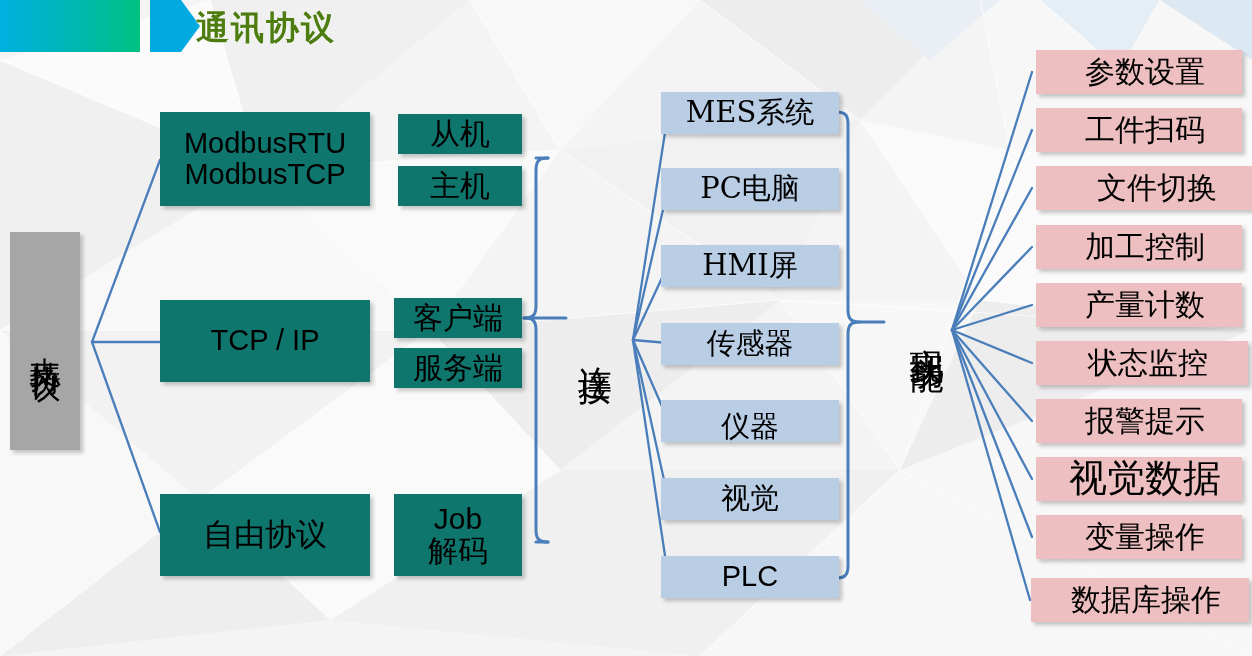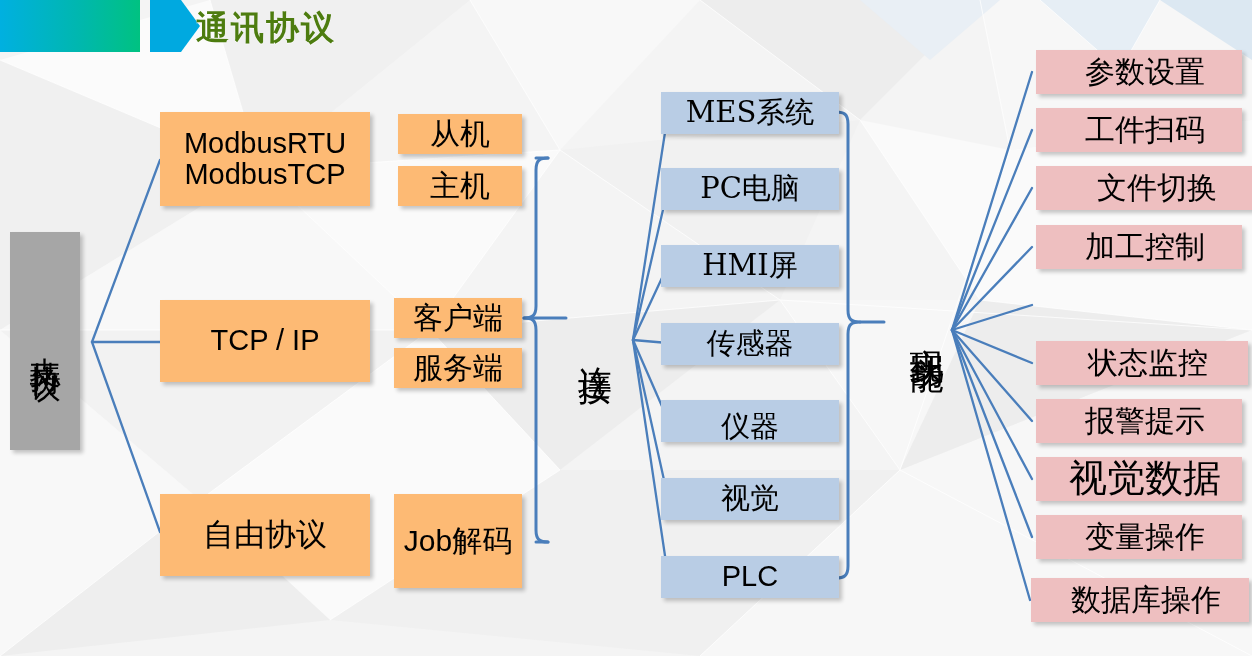--- a/index.html
+++ b/index.html
@@ -28,21 +28,21 @@
     font-family:"DejaVu Sans","Liberation Sans",sans-serif;
     text-shadow:0 1px 0 rgba(255,255,255,.6);}
 
   
   .node{position:absolute;box-sizing:border-box;display:flex;align-items:center;
         justify-content:center;text-align:center;color:#000;
         box-shadow:3px 3px 4px rgba(0,0,0,.22);line-height:1.08;}
   .node span{display:block;}
 
   .n-gray{background:#a6a6a6;}
-  .n-tan{background:#fdba74;}
+  .n-tan{background:#0f766e;}
   .n-blue{background:#b9cde5;}
   .n-pink{background:#eebfc0;padding-left:12px;}
   .n-plain{background:transparent;box-shadow:none;}
 
   .cjk{font-family:"DejaVu Serif","Liberation Serif",serif;}
   .lat{font-family:"Liberation Sans","DejaVu Sans",sans-serif;}
 
   .vert{writing-mode:vertical-rl;text-orientation:upright;letter-spacing:4px;}
 </style>
 </head>
@@ -153,21 +153,21 @@
   </div>
   <div class="node n-tan cjk" style="left:398px;top:166px;width:124px;height:40px;font-size:30px;">
     <span>主机</span>
   </div>
   <div class="node n-tan cjk" style="left:394px;top:298px;width:128px;height:40px;font-size:30px;">
     <span>客户端</span>
   </div>
   <div class="node n-tan cjk" style="left:394px;top:348px;width:128px;height:40px;font-size:30px;">
     <span>服务端</span>
   </div>
-  <div class="node n-tan" style="left:394px;top:494px;width:128px;height:94px;font-size:30px;flex-direction:row;">
+  <div class="node n-tan" style="left:394px;top:494px;width:128px;height:82px;font-size:30px;flex-direction:column;">
     <span class="lat">Job</span>
     <span class="cjk">解码</span>
   </div>
 
   <div class="node n-plain cjk vert" style="left:573px;top:295px;width:44px;height:96px;font-size:34px;">
     <span>连接</span>
   </div>
 
   <div class="node n-blue cjk" style="left:661px;top:92px;width:178px;height:42px;font-size:29px;">
     <span>MES系统</span>
@@ -200,20 +200,23 @@
   </div>
   <div class="node n-pink cjk" style="left:1036px;top:108px;width:206px;height:44px;font-size:30px;">
     <span>工件扫码</span>
   </div>
   <div class="node n-pink cjk" style="left:1036px;top:166px;width:230px;height:44px;font-size:30px;">
     <span>文件切换</span>
   </div>
   <div class="node n-pink cjk" style="left:1036px;top:225px;width:206px;height:44px;font-size:30px;">
     <span>加工控制</span>
   </div>
+  <div class="node n-pink cjk" style="left:1036px;top:283px;width:206px;height:44px;font-size:30px;">
+    <span>产量计数</span>
+  </div>
   <div class="node n-pink cjk" style="left:1036px;top:341px;width:212px;height:44px;font-size:30px;">
     <span>状态监控</span>
   </div>
   <div class="node n-pink cjk" style="left:1036px;top:399px;width:206px;height:44px;font-size:30px;">
     <span>报警提示</span>
   </div>
   <div class="node n-pink cjk" style="left:1036px;top:457px;width:206px;height:44px;font-size:38px;">
     <span>视觉数据</span>
   </div>
   <div class="node n-pink cjk" style="left:1036px;top:515px;width:206px;height:44px;font-size:30px;">

